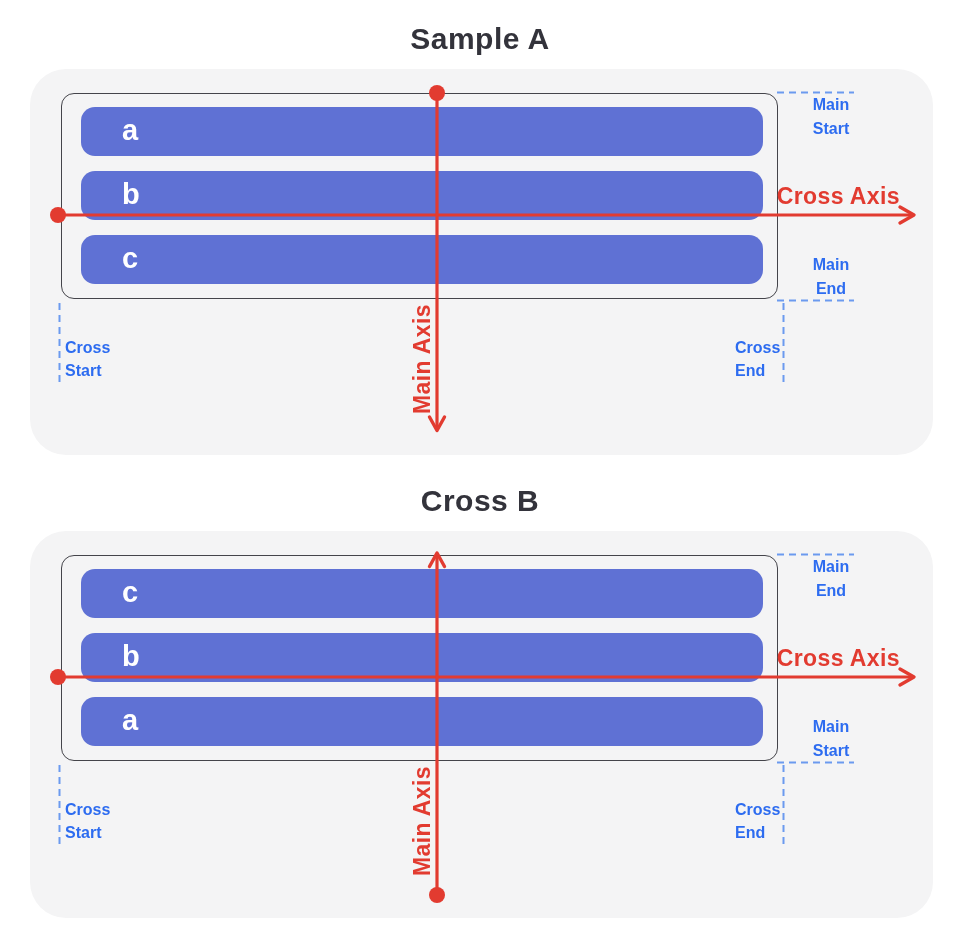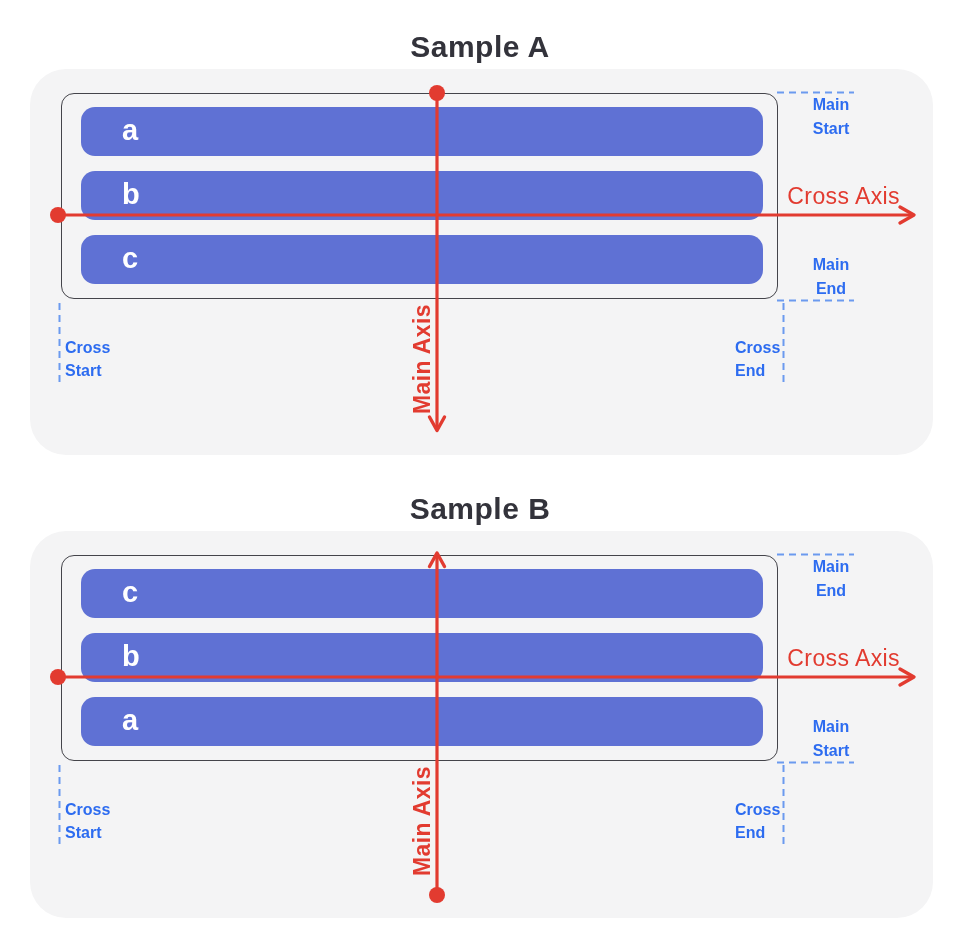--- a/index.html
+++ b/index.html
@@ -13,21 +13,21 @@
     --title-color:#33333b;
   }
   *{margin:0;padding:0;box-sizing:border-box;}
   html,body{background:#ffffff;}
   body{
     width:960px;height:948px;position:relative;overflow:hidden;
     font-family:"Liberation Sans","DejaVu Sans",sans-serif;
   }
   .sample-title{
     position:absolute;left:0;width:960px;text-align:center;
-    font-size:30px;font-weight:700;letter-spacing:.5px;color:var(--title-color);margin-top:8px;
+    font-size:30px;font-weight:700;letter-spacing:.5px;color:var(--title-color);
   }
   .title-a{top:22px;}
   .title-b{top:484px;}
   .panel{
     position:absolute;left:30px;width:903px;height:387px;
     background:var(--panel-bg);border-radius:36px;
   }
   .panel-a{top:69px;height:386px;}
   .panel-b{top:531px;}
   .flex-container{
@@ -44,21 +44,21 @@
     color:var(--bar-text);font-size:29px;font-weight:600;
     padding-left:41px;line-height:1;padding-bottom:3px;
   }
   .axes{position:absolute;left:0;top:0;pointer-events:none;}
   .dash-line{stroke:var(--dash-blue);stroke-width:2;fill:none;stroke-dasharray:7 5;}
   .red-line{stroke:var(--axis-red);stroke-width:3.2;fill:none;}
   .red-chevron{stroke:var(--axis-red);stroke-width:3.4;fill:none;stroke-linecap:round;stroke-linejoin:round;}
   .red-dot{fill:var(--axis-red);}
   .cross-axis-label{
     position:absolute;top:114px;right:33px;
-    color:var(--axis-red);font-size:23px;font-weight:400;letter-spacing:.4px;text-align:center;
+    color:var(--axis-red);font-size:23px;font-weight:700;letter-spacing:.4px;text-align:center;
   }
   .main-axis-label{
     position:absolute;left:330px;top:277px;width:124px;height:26px;
     text-align:center;transform:rotate(-90deg);
     color:var(--axis-red);font-size:23px;font-weight:700;letter-spacing:.4px;
   }
   .corner-label{
     position:absolute;color:var(--label-blue);
     font-size:16px;font-weight:600;line-height:24px;
   }
@@ -112,21 +112,21 @@
   <div class="corner-label corner-bl">
     <div>Cross</div>
     <div>Start</div>
   </div>
   <div class="corner-label corner-br">
     <div>Cross</div>
     <div>End</div>
   </div>
 </section>
 
-<div class="sample-title title-b">Sample B</div>
+<div class="sample-title title-b">Cross B</div>
 
 <section class="panel panel-b">
   <div class="flex-container">
     <div class="bar">
       <span class="bar-label">c</span>
     </div>
     <div class="bar">
       <span class="bar-label">b</span>
     </div>
     <div class="bar">

